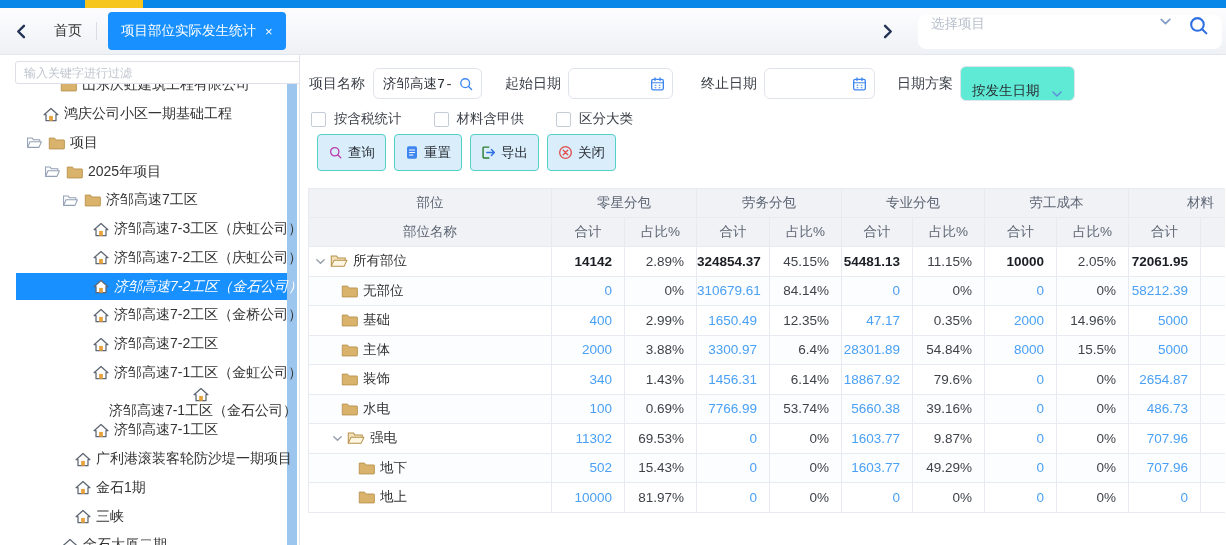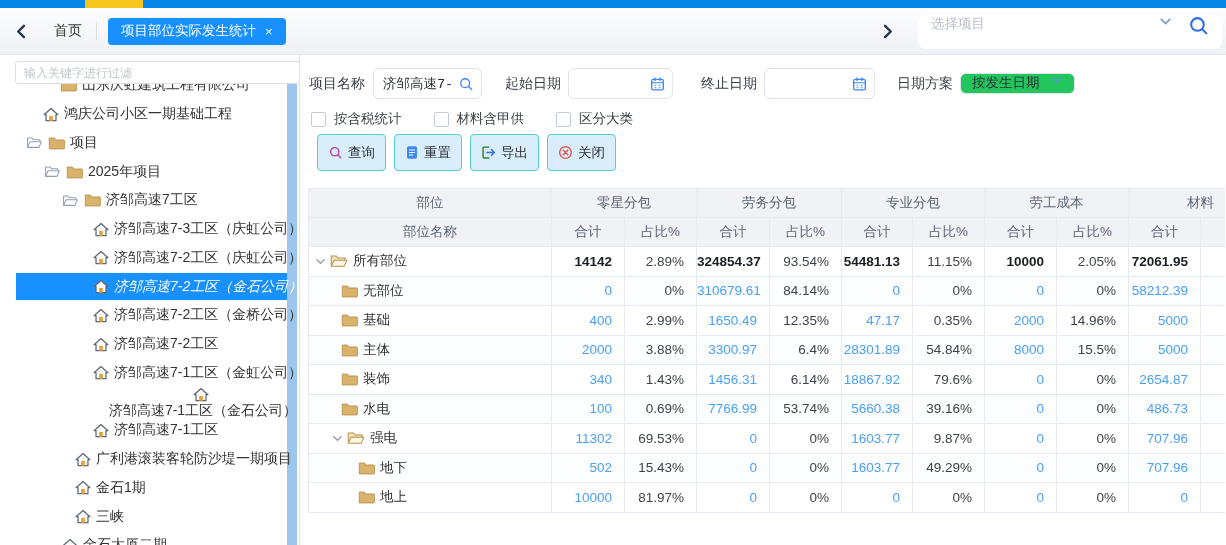--- a/index.html
+++ b/index.html
@@ -10,21 +10,21 @@
   
   .topstrip { height:8px; background:#0887e9; position:relative; }
   .topstrip .accent { position:absolute; left:85px; top:0; width:58px; height:8px; background:#f6c51e; }
 
   
   .tabbar { height:47px; background:linear-gradient(#fdfdfe,#eef1f5); border-bottom:1px solid #e3e7ed; display:flex; align-items:center; position:relative; }
   .iconbtn { display:inline-flex; align-items:center; cursor:pointer; }
   .back-btn { margin-left:15px; }
   .home-tab { margin-left:26px; font-size:14px; color:#333; cursor:pointer; }
   .tbar-divider { width:1px; height:18px; background:#d9dee6; margin:0 11px 0 14px; }
-  .active-tab { background:#1890ff; color:#fff; border-radius:4px; height:27px; display:flex; align-items:center; padding:0 13px; font-size:13.5px; cursor:pointer; }
+  .active-tab { background:#1890ff; color:#fff; border-radius:4px; height:38px; display:flex; align-items:center; padding:0 13px; font-size:13.5px; cursor:pointer; }
   .active-tab .tab-close { margin-left:9px; font-size:13px; line-height:1; }
   .fwd-btn { position:absolute; left:881px; top:16px; }
   .proj-select { position:absolute; left:918px; top:7px; width:304px; height:34px; background:#fff; border-radius:8px; display:flex; align-items:flex-start; padding:0 13px; cursor:pointer; }
   .proj-select .ph { color:#b9c0cc; font-size:13.5px; flex:1; }
   .proj-select .sel-chev { margin-right:16px; display:inline-flex; }
   .proj-select .topsearch { display:inline-flex; }
 
   
   .bodyrow { display:flex; height:490px; }
   .sidebar { width:300px; flex:none; position:relative; border-right:1px solid #e0e4ea; background:#fff; overflow:hidden; }
@@ -40,21 +40,21 @@
   .sb-scroll { position:absolute; right:2px; top:29px; bottom:0; width:10px; background:#9cc6ee; }
 
   .main { flex:1; overflow:hidden; background:#fff; }
 
   
   .form-row { display:flex; align-items:center; margin:13px 0 0 9px; height:31px; }
   .flabel { font-size:14px; color:#3a3f47; flex:none; }
   .finput { position:relative; border:1px solid #dfe3ea; border-radius:6px; height:31px; background:#fff; flex:none;font-family:Liberation Mono, monospace; }
   .finput input { border:none; outline:none; width:100%; height:100%; font-size:13.5px; color:#2a2e35; padding:0 28px 0 9px; background:transparent; font-family:inherit; }
   .ficon { position:absolute; right:7px; top:50%; transform:translateY(-50%); display:inline-flex; }
-  .fselect { border:1px solid #dfe3ea; border-radius:6px; height:21px; background:#22c55e; display:flex; align-items:flex-start; justify-content:space-between; padding:0 11px; font-size:13.5px; color:#2a2e35; cursor:pointer; flex:none; }
+  .fselect { border:1px solid #dfe3ea; border-radius:6px; height:35px; background:#5eead4; display:flex; align-items:flex-end; justify-content:space-between; padding:0 11px; font-size:13.5px; color:#2a2e35; cursor:pointer; flex:none; }
 
   
   .check-row { display:flex; align-items:center; margin:11px 0 0 11px; height:18px; }
   .chk { display:flex; align-items:center; font-size:13.5px; color:#3a3f47; cursor:pointer; margin-right:32px; }
   .chk-box { width:15px; height:15px; border:1px solid #c4ccd8; border-radius:2px; background:#fff; margin-right:8px; flex:none; }
 
   
   .btn-row { display:flex; margin:6px 0 0 17px; }
   .btn { height:37px; background:#d9edfb; border:1px solid #52d1c8; border-radius:4px; display:flex; align-items:center; padding:0 10px; font-size:13.5px; color:#2b2f36; margin-right:8px; cursor:pointer; }
   .btn .bicon { display:inline-flex; margin-right:5px; }
@@ -444,21 +444,21 @@
                         <path d="M1.5 14V2.2h6l1.6 2.2h8.6V7" fill="#f2e3bd" stroke="#b6904a" stroke-width="1.2"></path>
                         <path d="M4.8 7h15l-3.2 7H1.5z" fill="#fdf6e3" stroke="#b6904a" stroke-width="1.2" stroke-linejoin="round"></path>
                       </svg>
                     </span>
                     <span class="rowlabel">所有部位</span>
                   </div>
                 </td>
                 <td class="num">14142</td>
                 <td class="pct">2.89%</td>
                 <td class="num">324854.37</td>
-                <td class="pct">93.54%</td>
+                <td class="pct">45.15%</td>
                 <td class="num">54481.13</td>
                 <td class="pct">11.15%</td>
                 <td class="num">10000</td>
                 <td class="pct">2.05%</td>
                 <td class="num">72061.95</td>
                 <td></td>
               </tr>
               <tr class="alt">
                 <td>
                   <div class="nflex" style="padding-left:32px">

